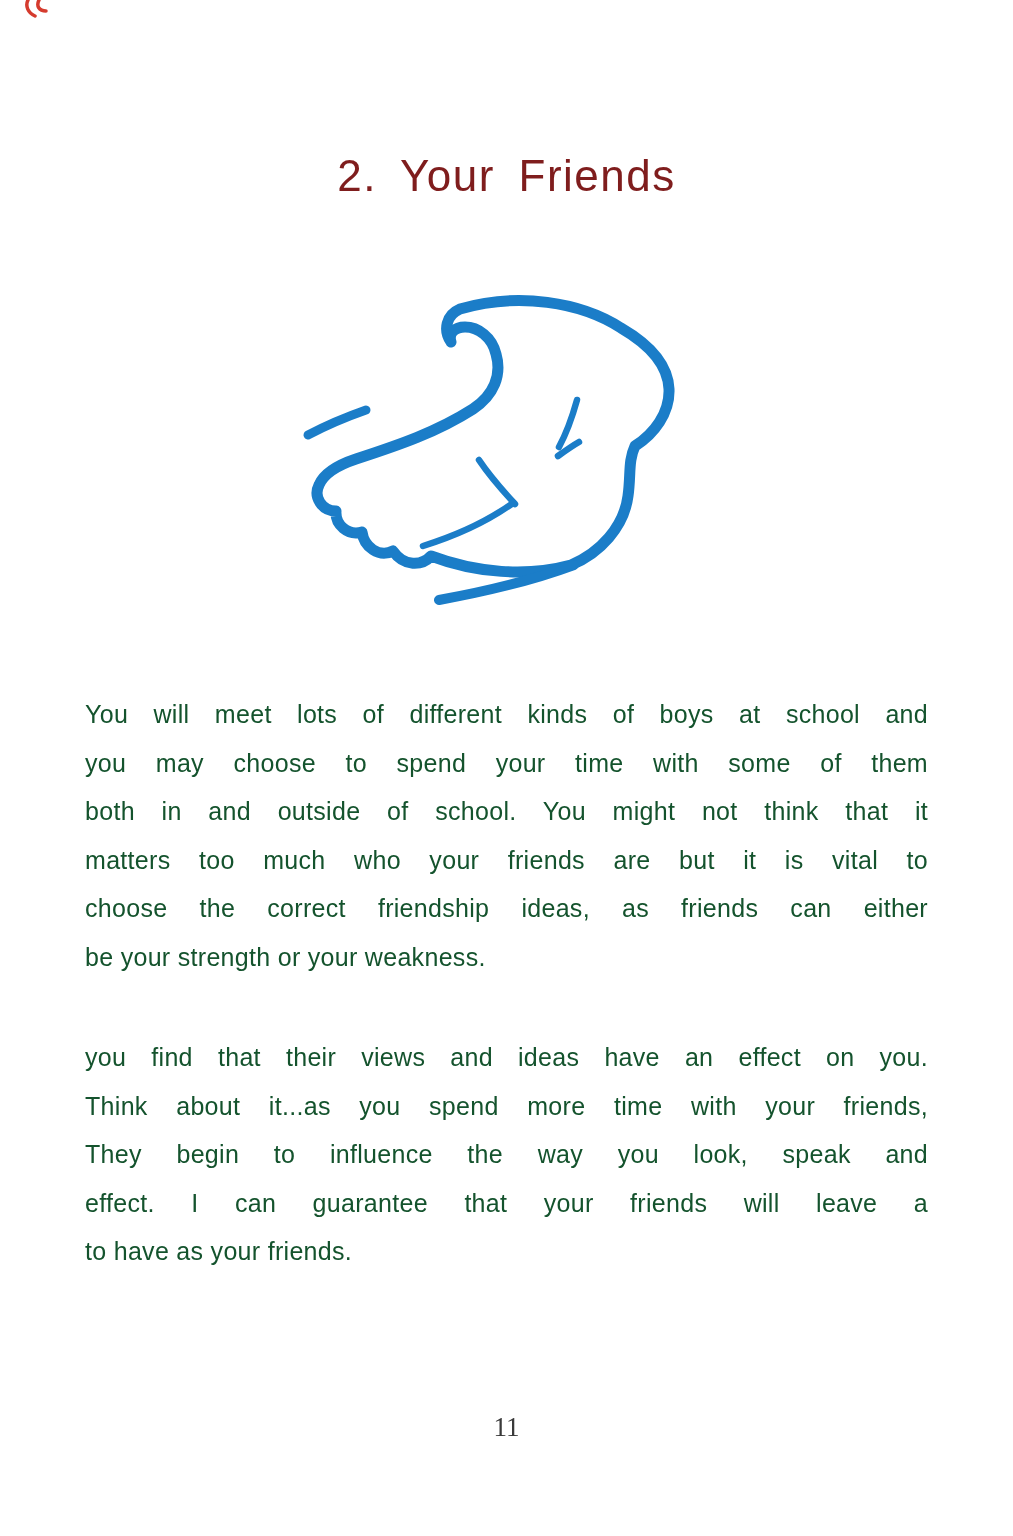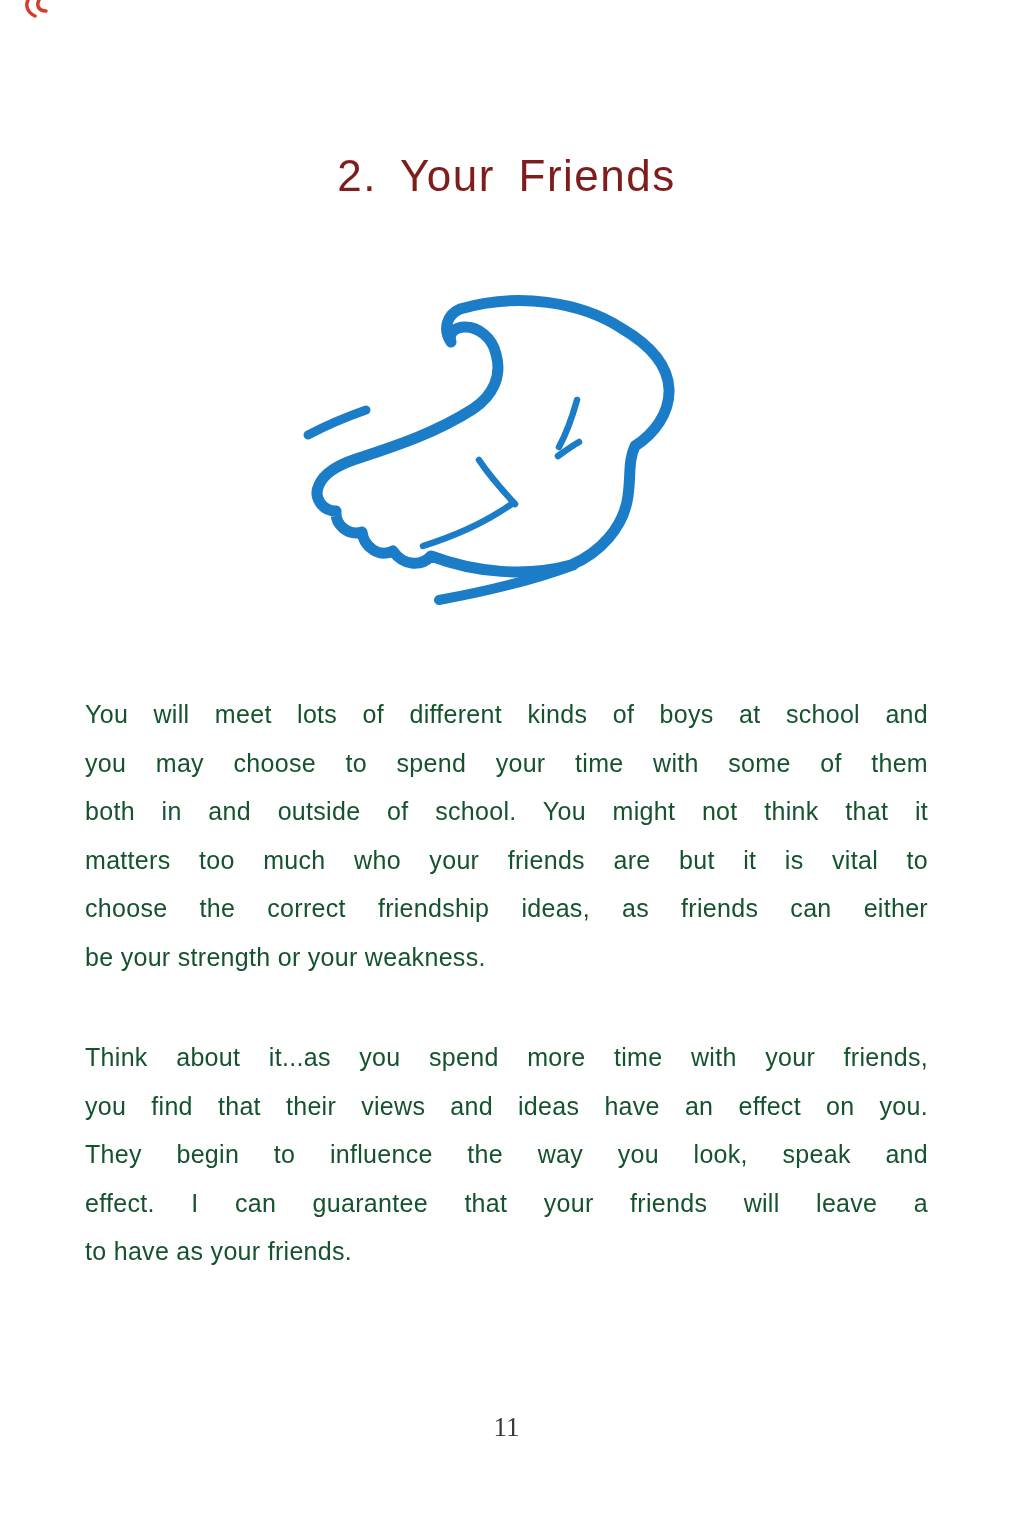--- a/index.html
+++ b/index.html
@@ -122,22 +122,22 @@
   <div class="body-text">
     <div class="para">
         <div class="line">You will meet lots of different kinds of boys at school and</div>
         <div class="line">you may choose to spend your time with some of them</div>
         <div class="line">both in and outside of school. You might not think that it</div>
         <div class="line">matters too much who your friends are but it is vital to</div>
         <div class="line">choose the correct friendship ideas, as friends can either</div>
         <div class="line last">be your strength or your weakness.</div>
       </div>
     <div class="para">
+        <div class="line">you find that their views and ideas have an effect on you.</div>
         <div class="line">Think about it...as you spend more time with your friends,</div>
-        <div class="line">you find that their views and ideas have an effect on you.</div>
         <div class="line">They begin to influence the way you look, speak and</div>
         <div class="line">effect. I can guarantee that your friends will leave a</div>
         <div class="line last">to have as your friends.</div>
       </div>
   </div>
 
   <div class="page-number">11</div>
 
 </div>
 

